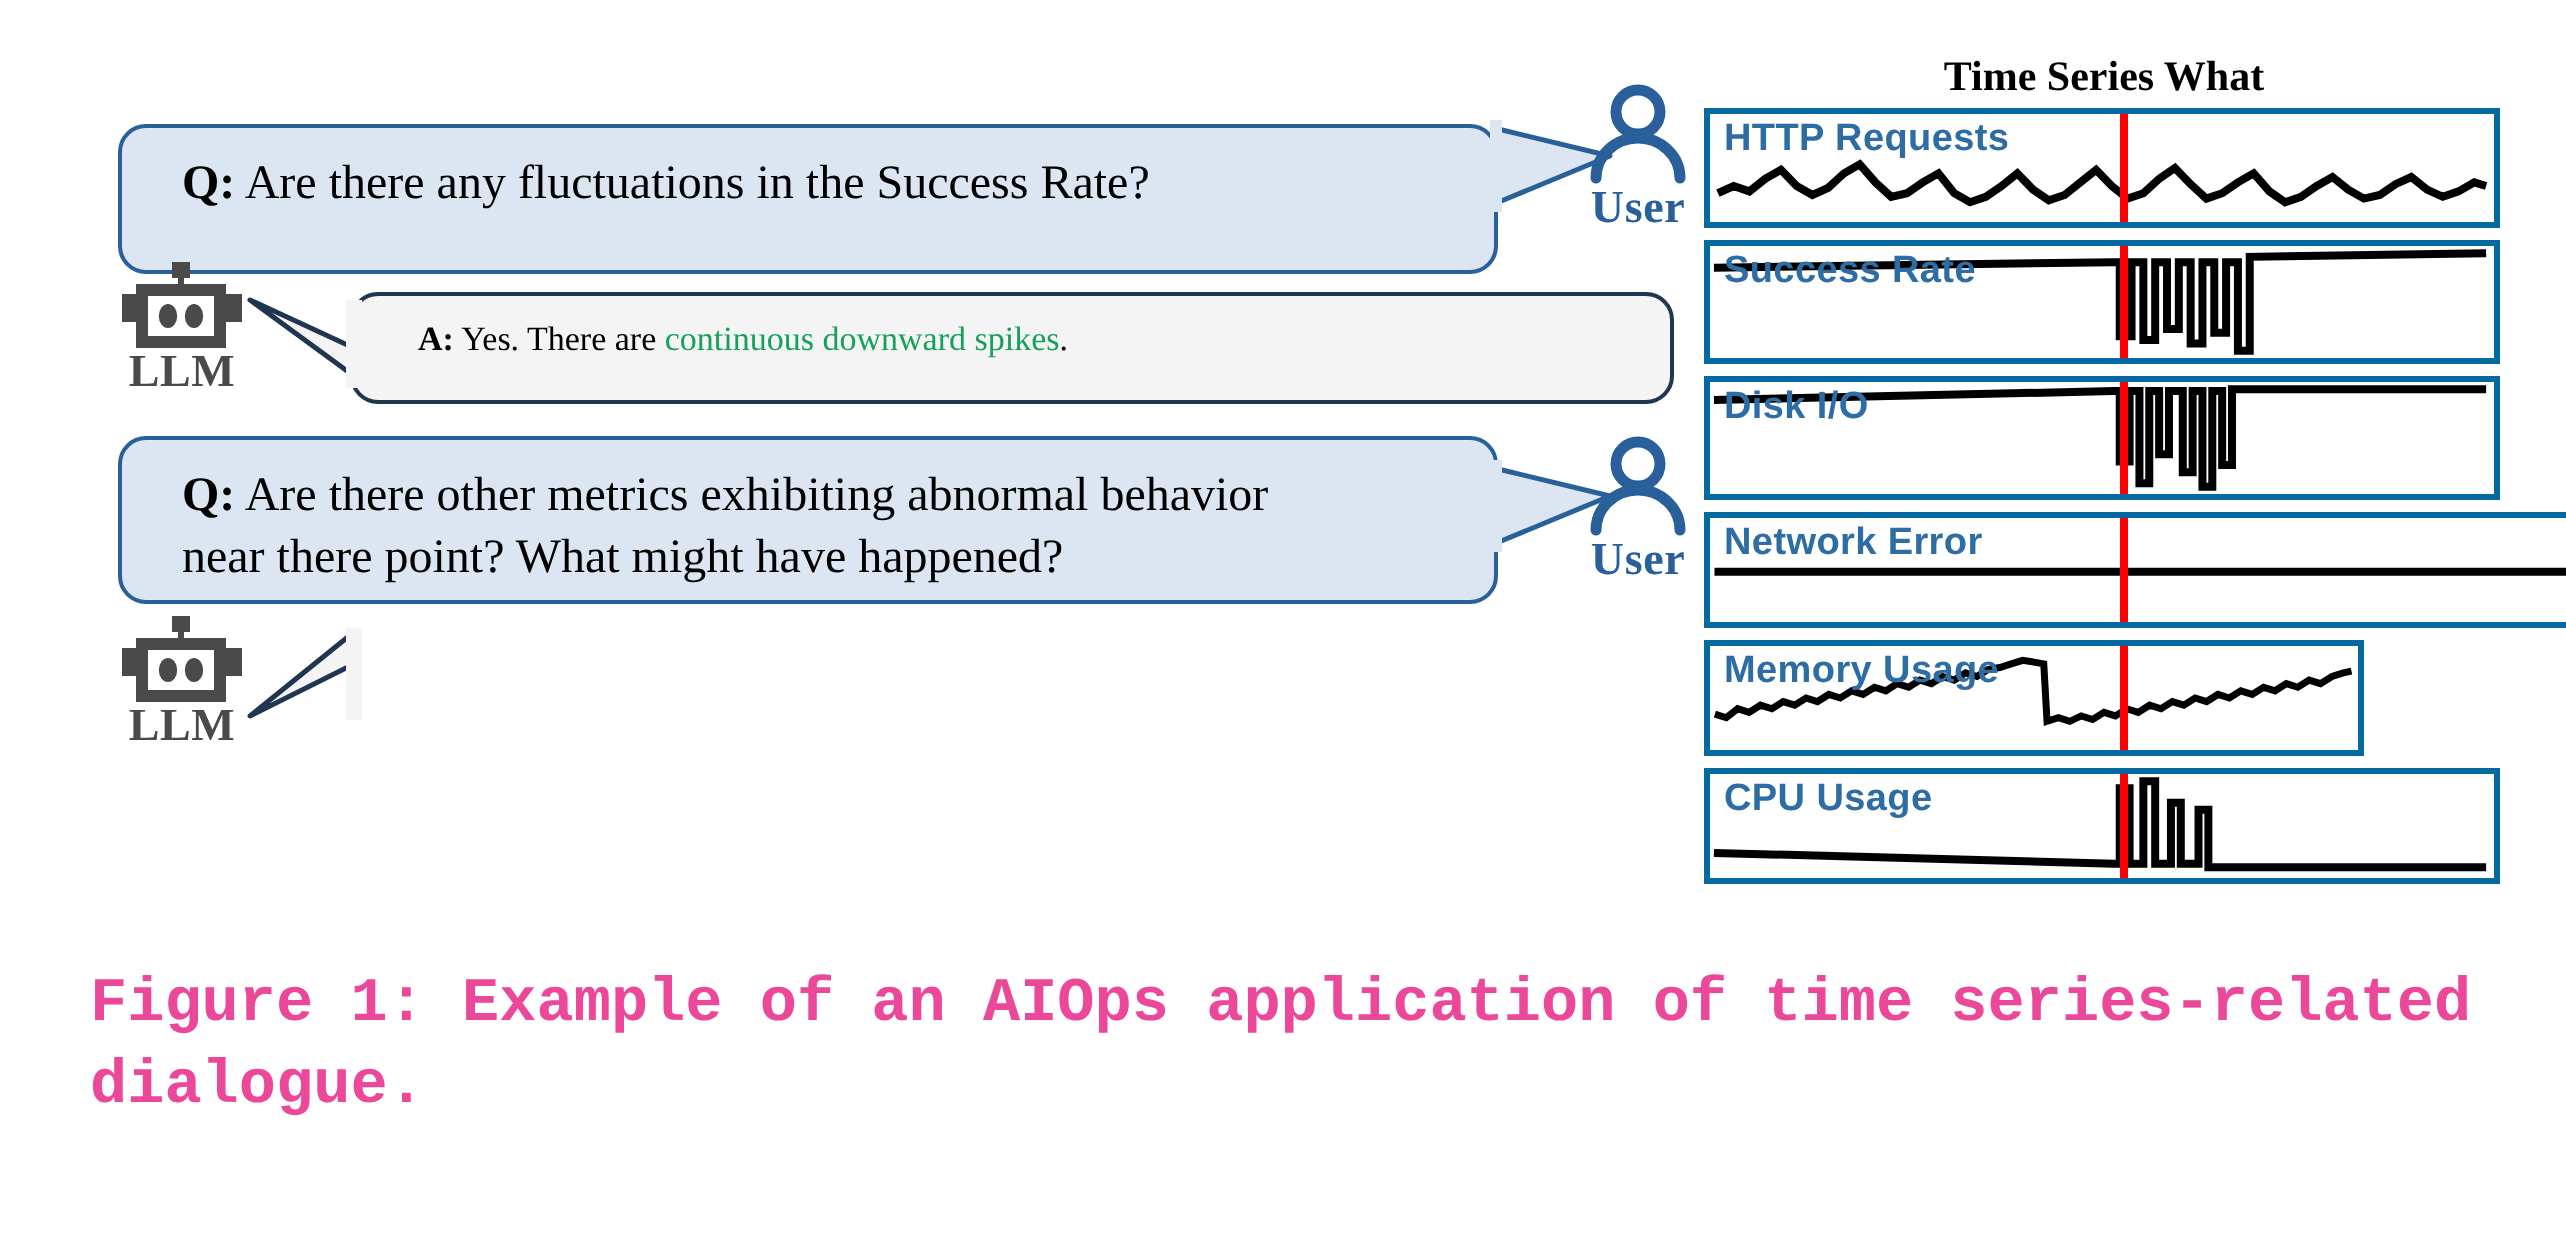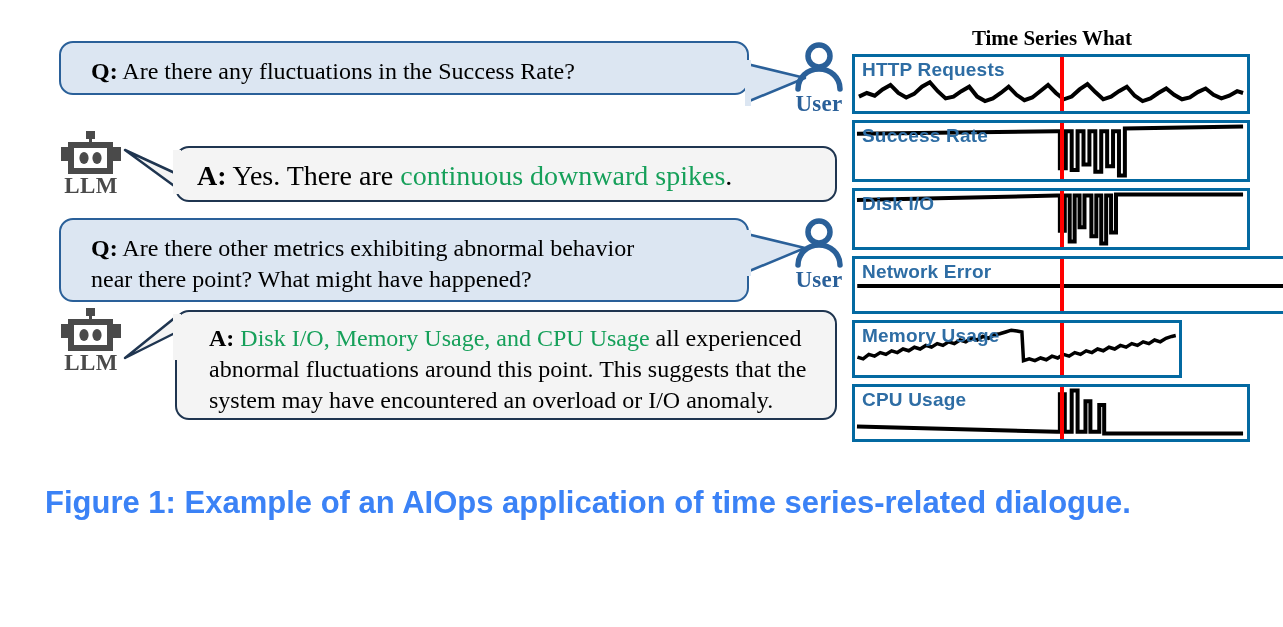--- a/index.html
+++ b/index.html
@@ -48,32 +48,32 @@
   .panel .plabel{
     position:absolute;left:7px;top:2px;
     font-family:"Liberation Sans",sans-serif;font-weight:bold;font-size:19px;
     color:#2e6da4;white-space:nowrap;letter-spacing:.2px;
   }
   .marker{position:absolute;top:0;bottom:0;width:4px;background:#ff0000;}
 
   
   .caption{
     position:absolute;left:45px;top:482px;width:1200px;
-    font-family:Liberation Sans, sans-serif;font-weight:bold;font-size:31px;
-    line-height:1.33;color:#3b82f6;
+    font-family:Liberation Mono, monospace;font-weight:bold;font-size:31px;
+    line-height:1.33;color:#ec4899;
   }
 </style>
 </head>
 <body>
 
 <div class="figure">
 
   <div class="dialogue">
 
-    <div class="bubble q" style="left:14px;top:3px;width:690px;height:54px;">
+    <div class="bubble q" style="left:14px;top:24px;width:690px;height:75px;">
       <div class="btext" style="position:absolute;left:30px;top:15px;font-size:24px;">
         <span class="lbl">Q:</span><span> Are there any fluctuations in the Success Rate?</span>
       </div>
     </div>
 
     <div class="tail" style="left:700px;top:22px;">
       <svg width="64" height="46" viewBox="0 0 64 46">
         <path d="M2,4 L60,18 L2,42 Z" fill="#dce6f2" stroke="#2a6099" stroke-width="2.5" stroke-linejoin="round"></path>
         <rect x="0" y="0" width="6" height="46" fill="#dce6f2"></rect>
       </svg>
@@ -95,21 +95,21 @@
         <rect x="51" y="16" width="9" height="14" fill="#4a4a4a"></rect>
         <rect x="7" y="11" width="45" height="32" fill="#4a4a4a"></rect>
         <rect x="13" y="17" width="33" height="20" fill="#ffffff"></rect>
         <ellipse cx="23" cy="27" rx="4.6" ry="6" fill="#4a4a4a"></ellipse>
         <ellipse cx="36" cy="27" rx="4.6" ry="6" fill="#4a4a4a"></ellipse>
       </svg>
       <div class="cap">LLM</div>
     </div>
 
     <div class="bubble a" style="left:130px;top:108px;width:662px;height:56px;">
-      <div class="btext" style="position:absolute;left:20px;top:12px;font-size:28px;">
+      <div class="btext" style="position:absolute;left:32px;top:12px;font-size:17px;">
         <span class="lbl">A:</span><span> Yes. There are </span><span class="hl">continuous downward spikes</span><span>.</span>
       </div>
     </div>
 
     <div class="tail" style="left:78px;top:110px;">
       <svg width="58" height="46" viewBox="0 0 58 46">
         <path d="M2,2 L54,26 L54,40 Z" fill="#f4f4f4" stroke="#1f3550" stroke-width="2.5" stroke-linejoin="round"></path>
         <rect x="50" y="2" width="8" height="44" fill="#f4f4f4"></rect>
       </svg>
     </div>
@@ -143,25 +143,20 @@
         <rect x="0" y="16" width="8" height="14" fill="#4a4a4a"></rect>
         <rect x="51" y="16" width="9" height="14" fill="#4a4a4a"></rect>
         <rect x="7" y="11" width="45" height="32" fill="#4a4a4a"></rect>
         <rect x="13" y="17" width="33" height="20" fill="#ffffff"></rect>
         <ellipse cx="23" cy="27" rx="4.6" ry="6" fill="#4a4a4a"></ellipse>
         <ellipse cx="36" cy="27" rx="4.6" ry="6" fill="#4a4a4a"></ellipse>
       </svg>
       <div class="cap">LLM</div>
     </div>
 
-    <div class="bubble a" style="left:130px;top:272px;width:662px;height:110px;">
-      <div class="btext" style="position:absolute;left:32px;top:11px;right:14px;font-size:24px;line-height:1.30;">
-        <span class="lbl">A:</span><span class="hl"> Disk I/O, Memory Usage, and CPU Usage</span><span> all experienced abnormal fluctuations around this point. This suggests that the system may have encountered an overload or I/O anomaly.</span>
-      </div>
-    </div>
 
     <div class="tail" style="left:78px;top:274px;">
       <svg width="58" height="48" viewBox="0 0 58 48">
         <path d="M2,46 L54,4 L54,20 Z" fill="#f4f4f4" stroke="#1f3550" stroke-width="2.5" stroke-linejoin="round"></path>
         <rect x="50" y="2" width="8" height="46" fill="#f4f4f4"></rect>
       </svg>
     </div>
 
   </div>
 

